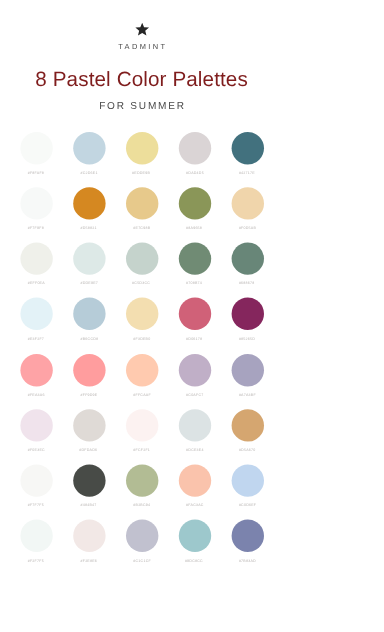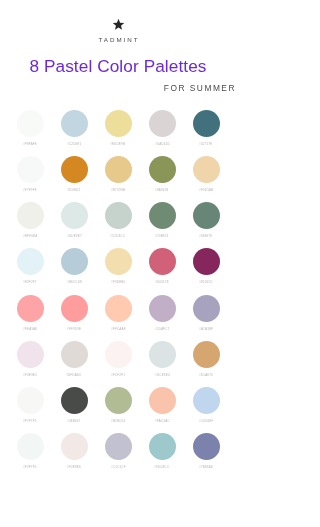--- a/index.html
+++ b/index.html
@@ -40,26 +40,26 @@
     letter-spacing: 2.0px;
     color: #4a4a4a;
     text-indent: 2.0px;
   }
   .title {
     margin-top: 14px;
     text-align: center;
     font-size: 17.2px;
     font-weight: 400;
     letter-spacing: 0.1px;
-    color: #6d28d9;
+    color: #7f1d1d;
     line-height: 1.1;
   }
   .subtitle {
     margin-top: 7px;
-    text-align: right;
+    text-align: center;
     font-size: 8.4px;
     letter-spacing: 1.5px;
     color: #4a4a4a;
     text-indent: 1.5px;
   }
 
   
   .palettes {
     margin-top: 17px;
     padding: 0 12px;

